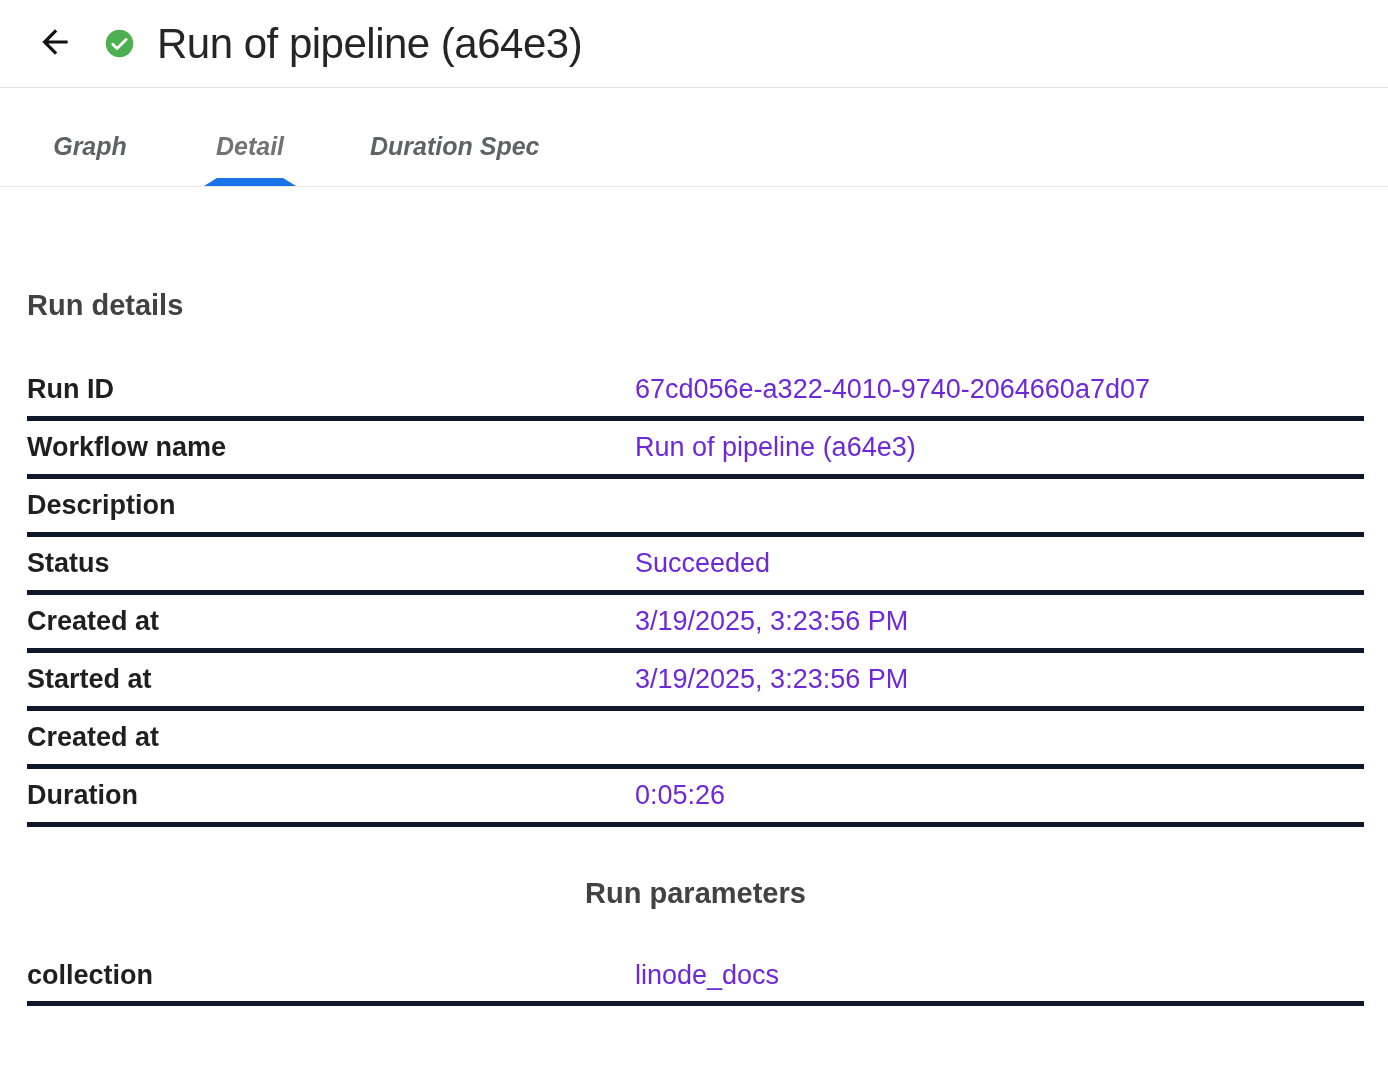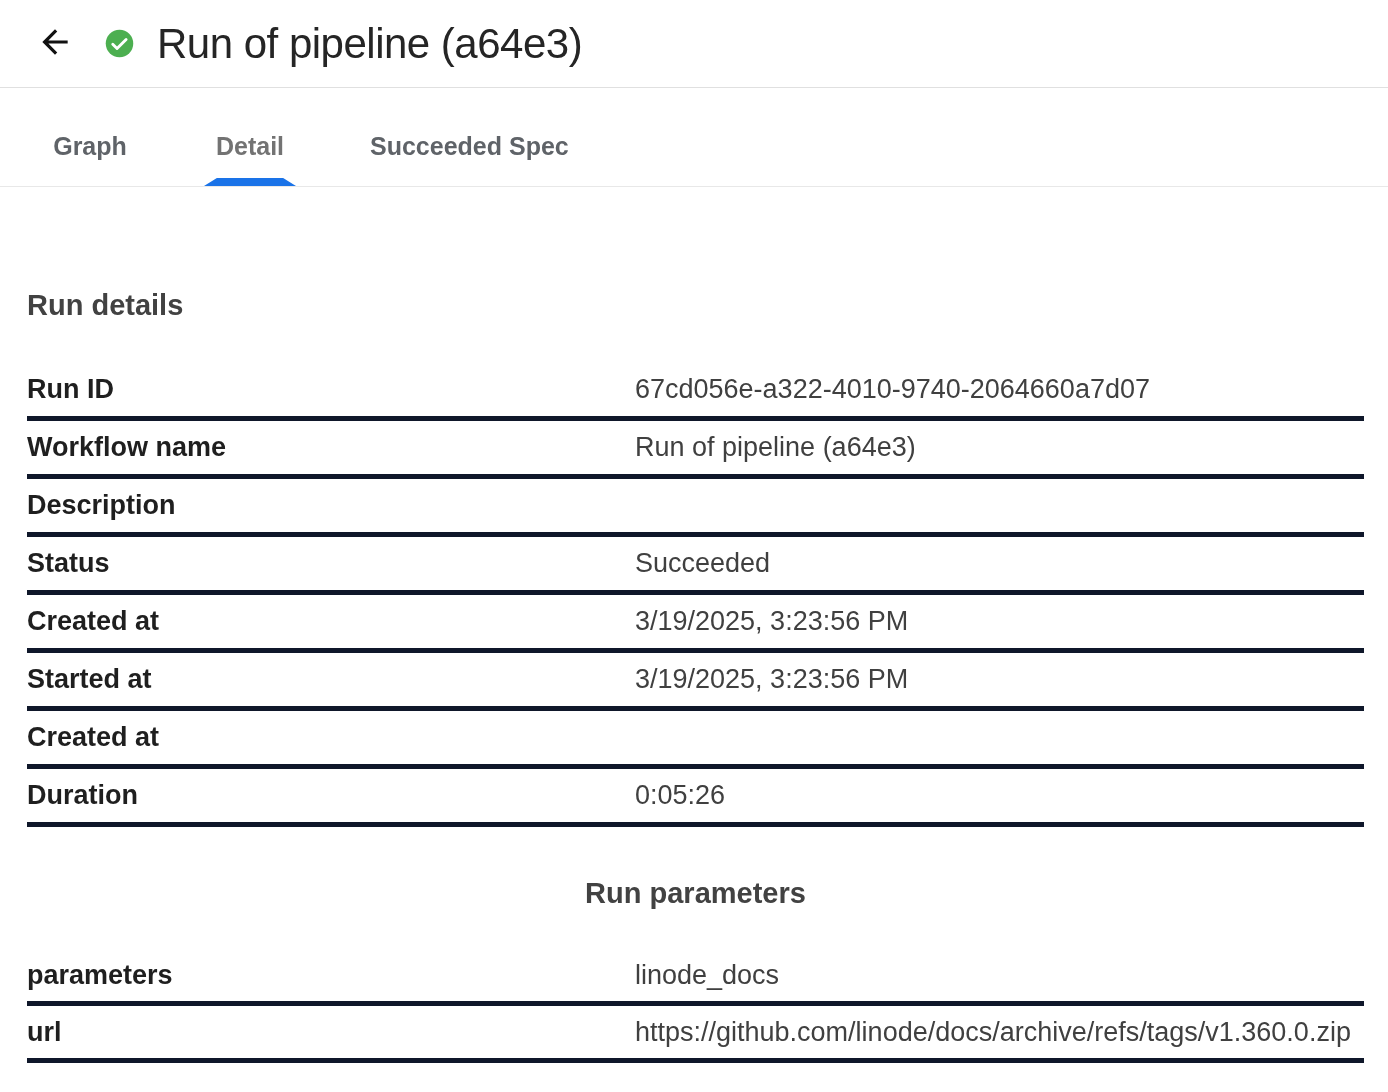--- a/index.html
+++ b/index.html
@@ -64,20 +64,21 @@
     padding: 0 40px 25px 40px;
     text-align: center;
     font-size: 25px;
     font-weight: 700;
     color: #5f6368;
     position: relative;
     cursor: pointer;
     background: transparent;
     border: none;
     font-family: "Liberation Sans", sans-serif;
+    font-style: italic;
   }
   .tab.active { color: #737373; }
   .tab-indicator {
     position: absolute;
     bottom: 0;
     left: 50%;
     transform: translateX(-50%);
     width: 92px;
     height: 8px;
     background: #1a73e8;
@@ -111,21 +112,21 @@
   .params-table .trow { height: 57px; }
   .trow .tlabel {
     font-size: 27px;
     font-weight: 700;
     color: #1f1f1f;
     white-space: nowrap;
   }
   .trow .tvalue {
     font-size: 27px;
     font-weight: 400;
-    color: #404040;
+    color: #6d28d9;
     white-space: nowrap;
   }
 </style>
 </head>
 <body>
 
 <div class="header">
   <button class="back-btn">
     <span>
       <svg width="38" height="38" viewBox="0 0 24 24" aria-hidden="true">
@@ -144,21 +145,21 @@
 
 <div class="tabbar">
   <button class="tab">
     <span>Graph</span>
   </button>
   <button class="tab active">
     <span>Detail</span>
     <span class="tab-indicator"></span>
   </button>
   <button class="tab">
-    <span>Succeeded Spec</span>
+    <span>Duration Spec</span>
   </button>
 </div>
 
 <div class="main">
 
   <h2 class="section-heading" id="run-details-heading">Run details</h2>
 
   <div class="detail-table">
     <div class="trow">
       <span class="tlabel">Run ID</span>
@@ -190,22 +191,18 @@
     <div class="trow">
       <span class="tlabel">Duration</span>
       <span class="tvalue">0:05:26</span>
     </div>
   </div>
 
   <h2 class="section-heading" id="run-params-heading">Run parameters</h2>
 
   <div class="params-table">
     <div class="trow">
-      <span class="tlabel">parameters</span>
+      <span class="tlabel">collection</span>
       <span class="tvalue">linode_docs</span>
     </div>
-    <div class="trow">
-      <span class="tlabel">url</span>
-      <span class="tvalue">https://github.com/linode/docs/archive/refs/tags/v1.360.0.zip</span>
-    </div>
   </div>
 
 </div>
 
 </body></html>

